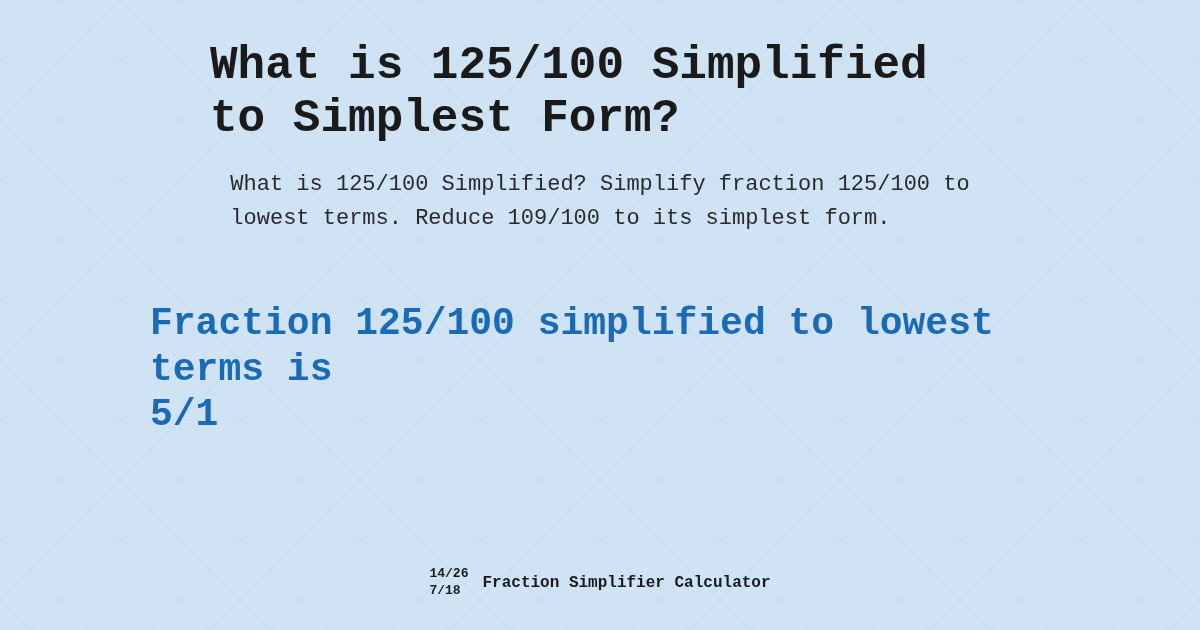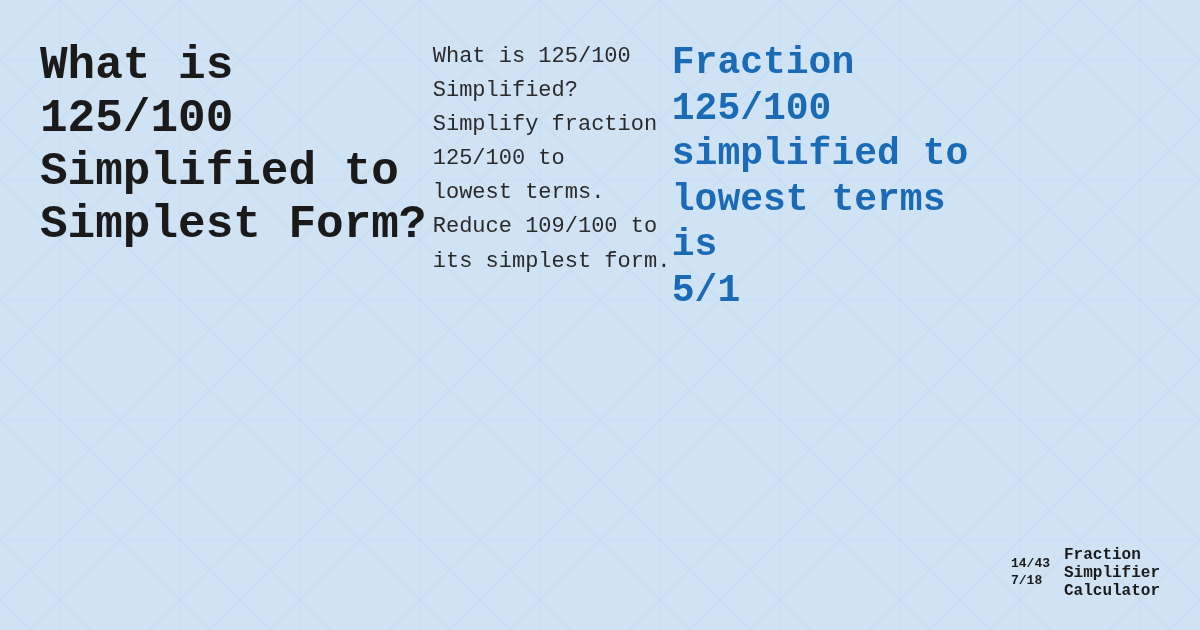--- a/index.html
+++ b/index.html
@@ -26,21 +26,22 @@
       height: 100%;
       z-index: 0;
     }
 
     .content {
       position: relative;
       z-index: 1;
       padding: 40px 40px 30px 40px;
       height: 100%;
       display: flex;
-      flex-direction: row;
+      flex-direction: column;
+      align-items: center;
     }
 
     .main-title {
       font-size: 46px;
       font-weight: 900;
       color: #1a1a1a;
       font-family: 'Courier New', Courier, monospace;
       line-height: 1.15;
       margin-bottom: 22px;
       max-width: 780px;
@@ -153,20 +154,20 @@
   </p>
 
   <div class="result-heading">
     <span>Fraction 125/100 simplified to lowest terms is</span><br>
     <span>5/1</span>
   </div>
 
   <div class="footer">
     <div class="footer-left">
       <div class="fraction-stack">
-        <span>14/43</span>
+        <span>14/26</span>
         <span>7/18</span>
       </div>
       <span class="footer-brand">Fraction Simplifier Calculator</span>
     </div>
 
   </div>
 </div>
 
 </body></html>

